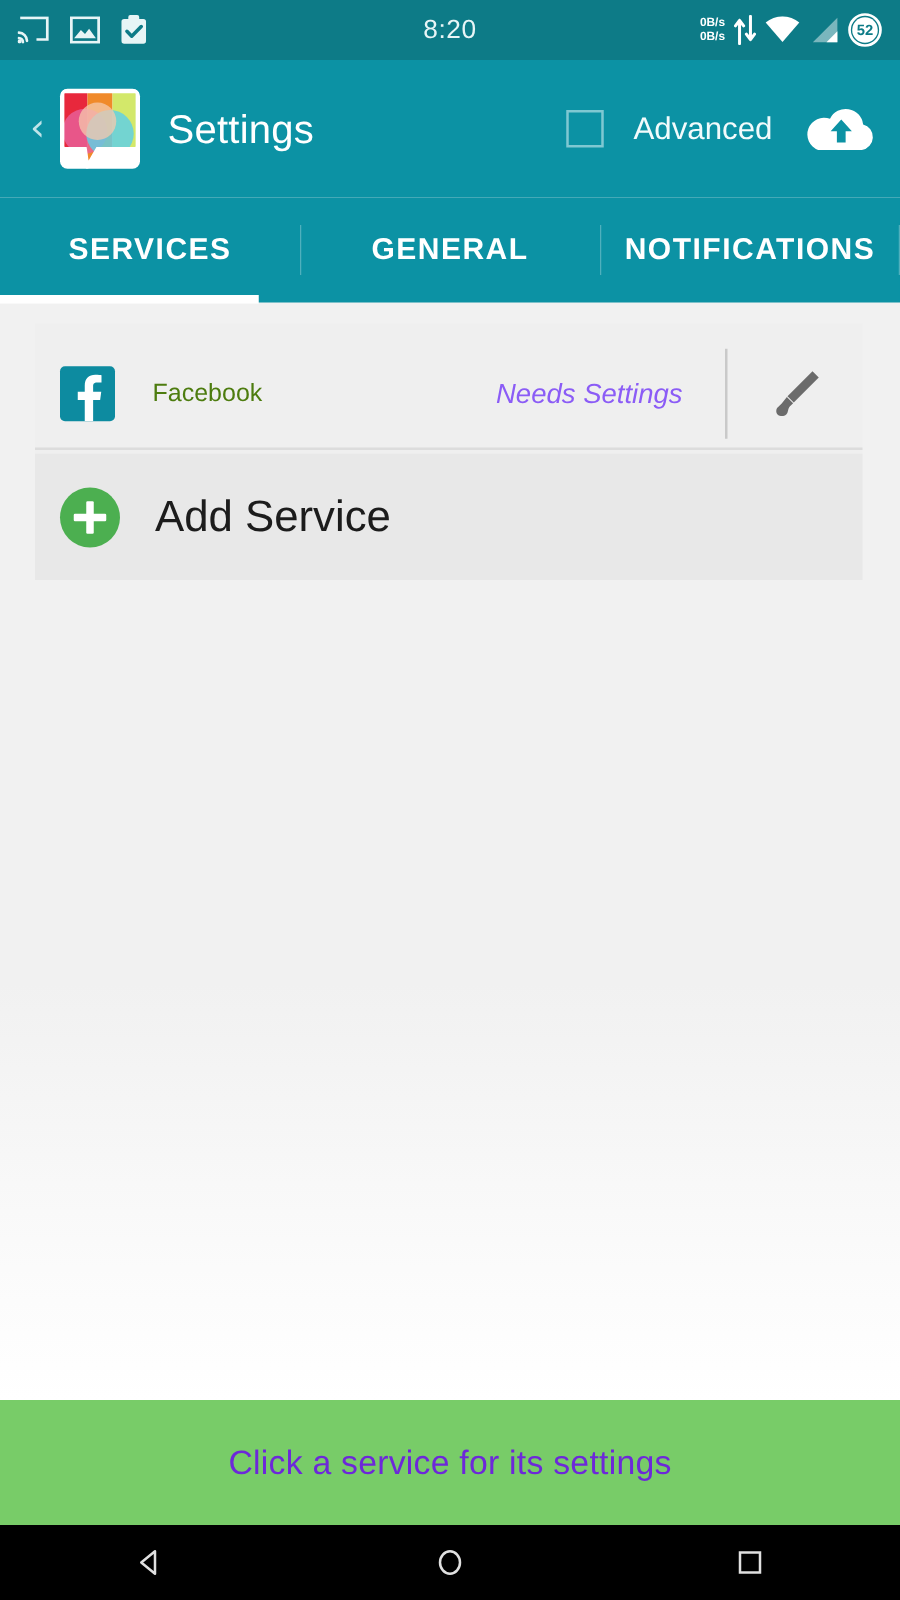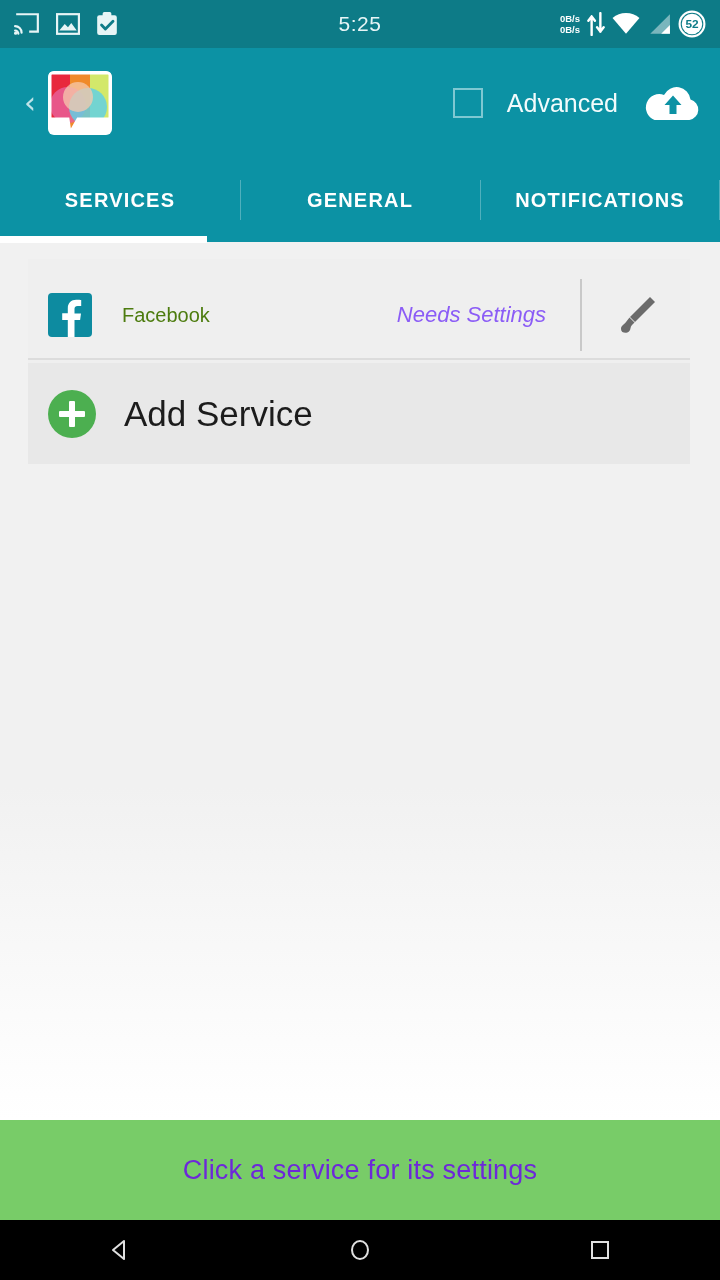--- a/index.html
+++ b/index.html
@@ -55,21 +55,21 @@
   .adv-label { color:#f2fbfc; font-size:25px; }
   .cloud-btn { width:62px; height:48px; margin-left:24px; flex:none; }
 
   
   .tabs {
     position:absolute; top:158px; left:0; width:720px; height:84px;
     background:#0c92a4; display:flex;
   }
   .tab {
     flex:1; display:flex; align-items:center; justify-content:center;
-    position:relative; color:#ffffff; font-size:20px;
+    position:relative; color:#ffffff; font-size:24px;
     font-weight:bold; letter-spacing:1.2px;
   }
   .tab + .tab::before {
     content:""; position:absolute; left:0; top:22px; bottom:22px;
     width:1px; background:rgba(255,255,255,.28);
   }
   .tabs::after {
     content:""; position:absolute; right:0; top:22px; bottom:22px;
     width:1px; background:rgba(255,255,255,.28);
   }
@@ -149,21 +149,21 @@
         <rect x="1" y="1" width="20" height="18" fill="none" stroke="#e7f5f6" stroke-width="2"></rect>
         <path d="M3 16l5-6 3 3 3-4 5 7z" fill="#e7f5f6"></path>
       </svg>
       <svg class="ico" width="22" height="24" viewBox="0 0 20 22">
         <rect x="1" y="3" width="18" height="18" rx="2" fill="#e7f5f6"></rect>
         <rect x="6" y="0" width="8" height="5" rx="1.5" fill="#e7f5f6"></rect>
         <path d="M5 12l3.5 3.5L15.5 8.5" fill="none" stroke="#0d7b87" stroke-width="2.6" stroke-linecap="round" stroke-linejoin="round"></path>
       </svg>
     </div>
 
-    <div class="status-time">5:25</div>
+    <div class="status-time">8:20</div>
 
     <div class="status-right">
       <div class="netspeed">
         <span>0B/s</span>
         <span>0B/s</span>
       </div>
       <svg class="ico" width="18" height="24" viewBox="0 0 16 22">
         <path d="M4 21V4M4 4L1 8M4 4l3 4" fill="none" stroke="#fff" stroke-width="2.2" stroke-linecap="round" stroke-linejoin="round"></path>
         <path d="M12 1v17M12 18l-3-4M12 18l3-4" fill="none" stroke="#fff" stroke-width="2.2" stroke-linecap="round" stroke-linejoin="round"></path>
       </svg>
@@ -198,20 +198,21 @@
           <rect x="22" y="0" width="20" height="64" fill="#f08a2a"></rect>
           <rect x="42" y="0" width="22" height="64" fill="#d3e86a"></rect>
           <circle cx="20" cy="34" r="18" fill="#e8609a" opacity=".82"></circle>
           <circle cx="40" cy="36" r="19" fill="#5ed0e8" opacity=".82"></circle>
           <circle cx="30" cy="26" r="15" fill="#f6c9ae" opacity=".75"></circle>
         </g>
         <path d="M4 2h56a2 2 0 0 1 2 2v42a2 2 0 0 1-2 2H30l-8 14 -2-14H4a2 2 0 0 1-2-2V4a2 2 0 0 1 2-2z" fill="none" stroke="#ffffff" stroke-width="3"></path>
       </svg>
     </div>
 
+    <div class="app-title">Settings</div>
 
     <div class="advanced-wrap">
       <div class="adv-box"></div>
       <div class="adv-label">Advanced</div>
     </div>
 
     <div class="cloud-btn">
       <svg width="62" height="48" viewBox="0 0 62 48">
         <path d="M48.5 20.5A14 14 0 0 0 22 16 11 11 0 0 0 12.5 41h35a10.5 10.5 0 0 0 1-20.5z" fill="#ffffff"></path>
         <path d="M31 16.5l8.5 9.5h-5v9h-7v-9h-5z" fill="#0c92a4"></path>

